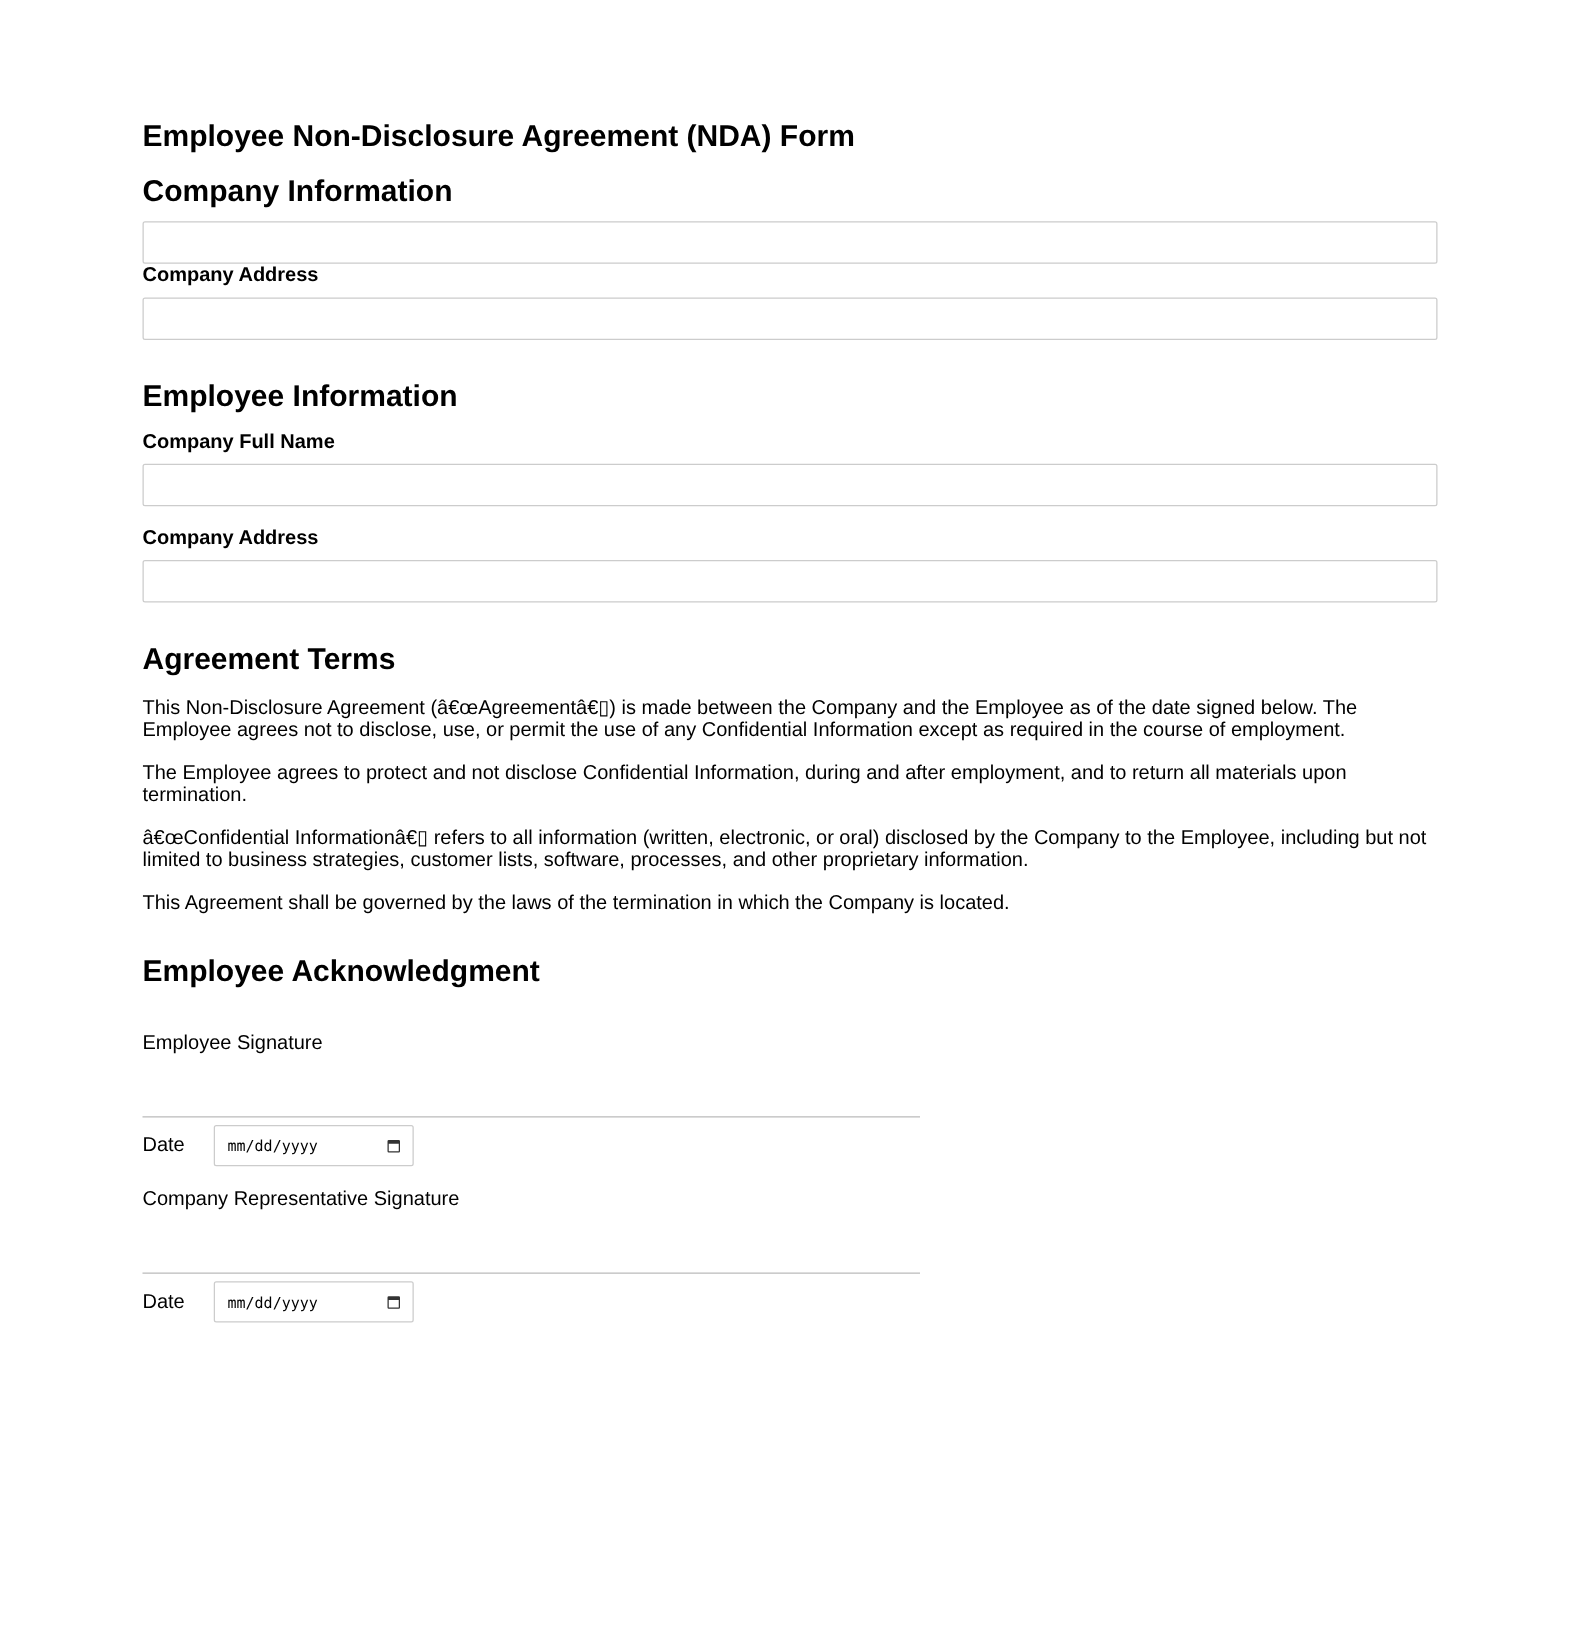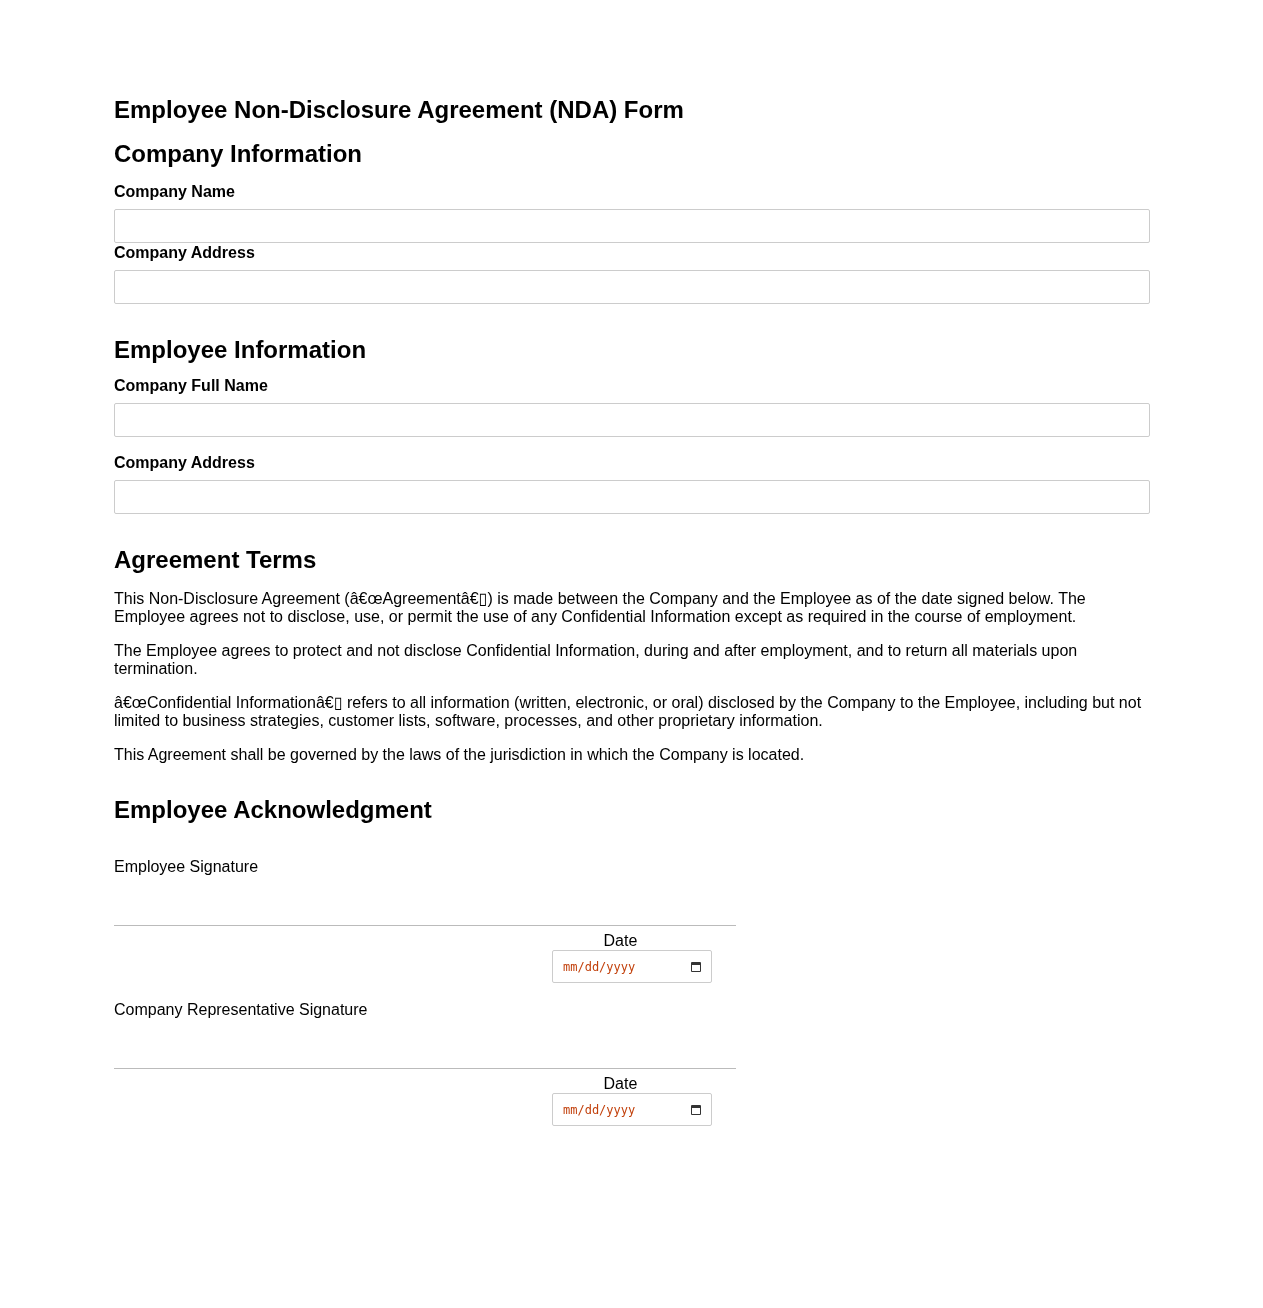--- a/index.html
+++ b/index.html
@@ -11,57 +11,56 @@
     .page { position: relative; padding-left: 114px; padding-top: 88px; width: 1036px; }
     h1 { font-size: 24px; font-weight: bold; margin: 0; line-height: 44px; }
     h2 { font-size: 24px; font-weight: bold; margin: 0; line-height: 32px; }
     .label { font-size: 16px; font-weight: bold; line-height: 20px; display: block; }
     .field {
       display: block; width: 1036px; height: 34px; box-sizing: border-box;
       border: 1px solid #ccc; border-radius: 2px; background: #fff;
     }
     p { font-size: 16px; line-height: 18px; margin: 0; }
     .sigline { width: 622px; border-top: 1px solid #bbb; height: 0; }
-    .date-row { display: flex; align-items: center; flex-direction: column; }
+    .date-row { display: flex; align-items: center; }
     .date-label { font-size: 16px; width: 57px; }
     .date-input {
       width: 160px; height: 33px; box-sizing: border-box;
       border: 1px solid #ccc; border-radius: 2px; background: #fff;
       display: flex; align-items: center; justify-content: space-between;
       padding: 0 10px;
-      font-family: "DejaVu Sans Mono", monospace; font-size: 12px; color: #c2410c;
+      font-family: "DejaVu Sans Mono", monospace; font-size: 12px; color: #000000;
     }
     .cal-icon {
       width: 10px; height: 10px; border: 1.5px solid #333; border-top-width: 3px;
       border-radius: 1px; box-sizing: border-box;
     }
   </style>
 </head>
 <body>
 
 <div class="page">
   <h1>Employee Non-Disclosure Agreement (NDA) Form</h1>
 
   <h2 style="margin-top:6px;">Company Information</h2>
-  <label class="label" style="margin-top:12px;">Company Name</label>
   <div class="field" style="margin-top:7px;"></div>
   <label class="label" style="margin-top:0;">Company Address</label>
   <div class="field" style="margin-top:7px;"></div>
 
   <h2 style="margin-top:30px;">Employee Information</h2>
   <label class="label" style="margin-top:10px;">Company Full Name</label>
   <div class="field" style="margin-top:7px;"></div>
   <label class="label" style="margin-top:16px;">Company Address</label>
   <div class="field" style="margin-top:7px;"></div>
 
   <h2 style="margin-top:30px;">Agreement Terms</h2>
   <p style="margin-top:14px;">This Non-Disclosure Agreement (â€œAgreementâ€▯) is made between the Company and the Employee as of the date signed below. The Employee agrees not to disclose, use, or permit the use of any Confidential Information except as required in the course of employment.</p>
   <p style="margin-top:16px;">The Employee agrees to protect and not disclose Confidential Information, during and after employment, and to return all materials upon termination.</p>
   <p style="margin-top:16px;">â€œConfidential Informationâ€▯ refers to all information (written, electronic, or oral) disclosed by the Company to the Employee, including but not limited to business strategies, customer lists, software, processes, and other proprietary information.</p>
-  <p style="margin-top:16px;">This Agreement shall be governed by the laws of the jurisdiction in which the Company is located.</p>
+  <p style="margin-top:16px;">This Agreement shall be governed by the laws of the termination in which the Company is located.</p>
 
   <h2 style="margin-top:30px;">Employee Acknowledgment</h2>
 
   <p style="margin-top:32px;">Employee Signature</p>
   <div style="height:49px;"></div>
   <div class="sigline"></div>
   <div class="date-row" style="margin-top:6px;">
     <span class="date-label">Date</span>
     <div class="date-input">
       <span>mm/dd/yyyy</span>

